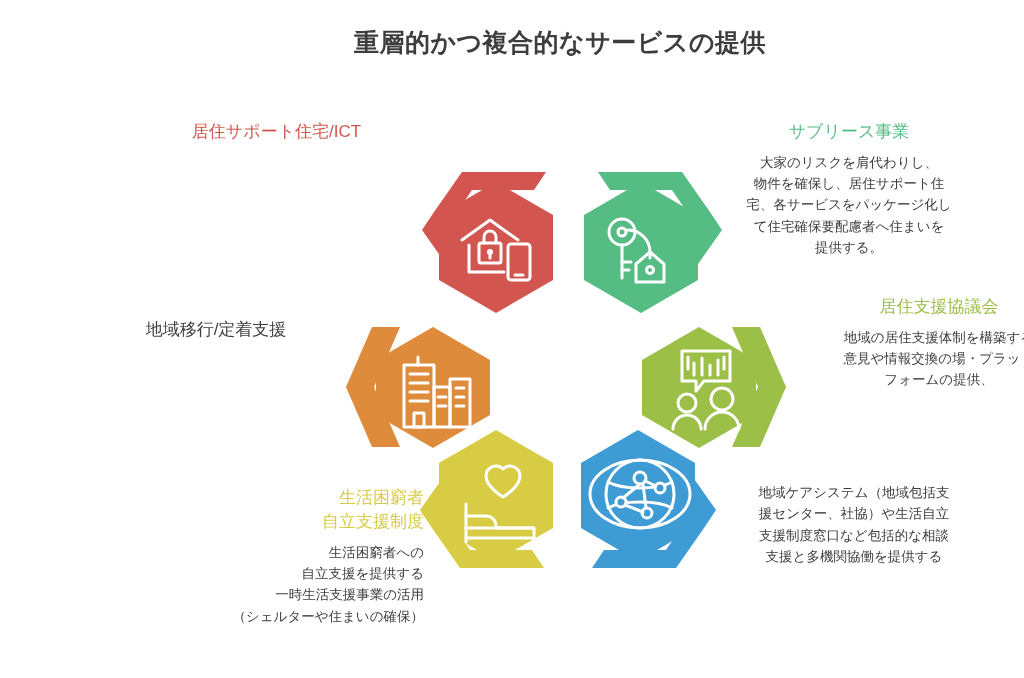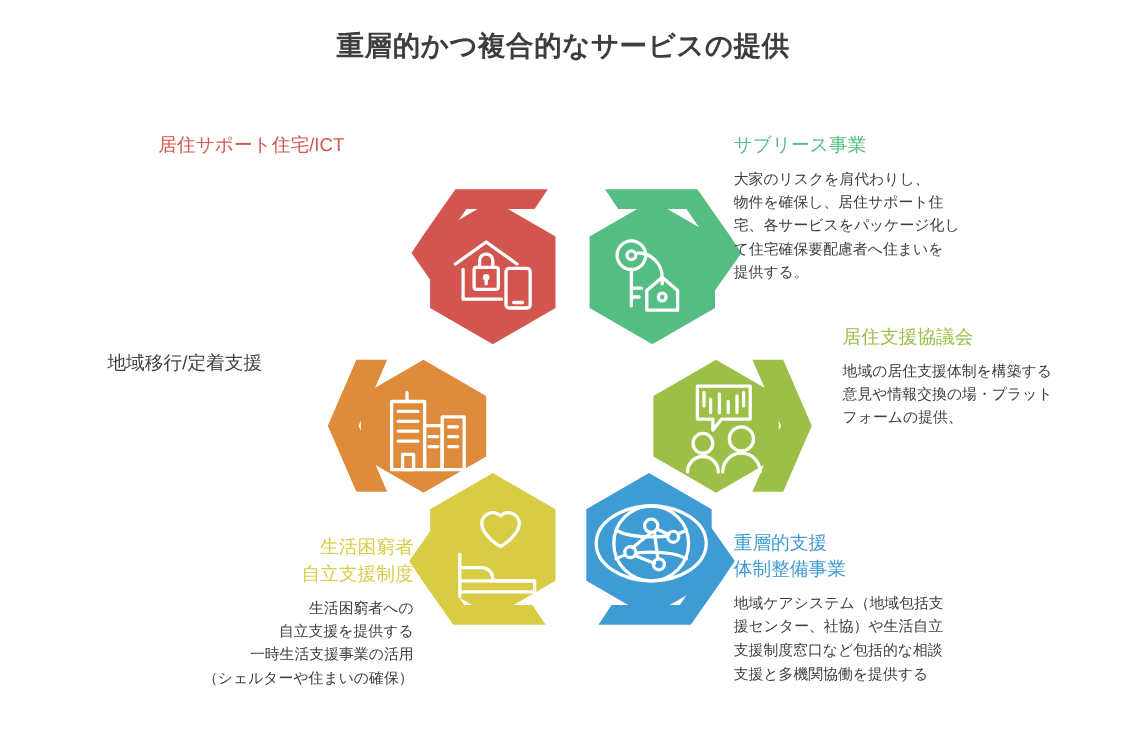--- a/index.html
+++ b/index.html
@@ -11,20 +11,21 @@
     overflow: hidden;
     background: #ffffff;
     font-family: "Liberation Sans", "DejaVu Sans", sans-serif;
   }
 
   #canvas {
     position: relative;
     width: 884px;
     height: 678px;
     background: #ffffff;
+    margin-left: 48px;
   }
 
   
   #title-block {
     position: absolute;
     top: 26px;
     left: 0;
     width: 1024px;
     text-align: center;
     line-height: 1.34;
@@ -63,21 +64,21 @@
     margin-bottom: 8px;
     white-space: pre-line;
   }
   .node-body {
     font-size: 13.5px;
     line-height: 1.58;
     color: #3d3d3d;
     white-space: pre-line;
   }
   .align-right  { text-align: right; }
-  .align-left   { text-align: left; }
+  .align-left   { text-align: center; }
 
   
   #text-housing-ict { left: 96px;  top: 120px; width: 265px; }
   #text-sublease    { left: 667px; top: 120px; width: 268px; }
   #text-regional    { left: 56px;  top: 318px; width: 224px; }
   #text-council     { left: 766px; top: 295px; width: 250px; }
   #text-needy       { left: 108px;  top: 486px; width: 268px; }
   #text-layered     { left: 667px; top: 482px; width: 278px; }
 
   #text-housing-ict .node-heading { text-align: center; }
@@ -238,21 +239,19 @@
         <path d="M4 50 C18 42 54 42 68 50"></path>
         <circle cx="36" cy="20" r="6" fill="#3E9BD3"></circle>
         <circle cx="17" cy="44" r="5" fill="#3E9BD3"></circle>
         <circle cx="56" cy="30" r="5" fill="#3E9BD3"></circle>
         <circle cx="43" cy="55" r="5" fill="#3E9BD3"></circle>
         <path d="M36 26 L19 40 M41 23 L52 28 M39 26 L42 50 M21 47 L39 54"></path>
       </g>
     </svg>
   </div>
   <div class="node-text align-left" id="text-layered">
-    <div class="node-heading" style="color:#3E9BD3;">重層的支援
-体制整備事業</div>
     <div class="node-body">地域ケアシステム（地域包括支
 援センター、社協）や生活自立
 支援制度窓口など包括的な相談
 支援と多機関協働を提供する</div>
   </div>
 
 </div>
 
 </body></html>

